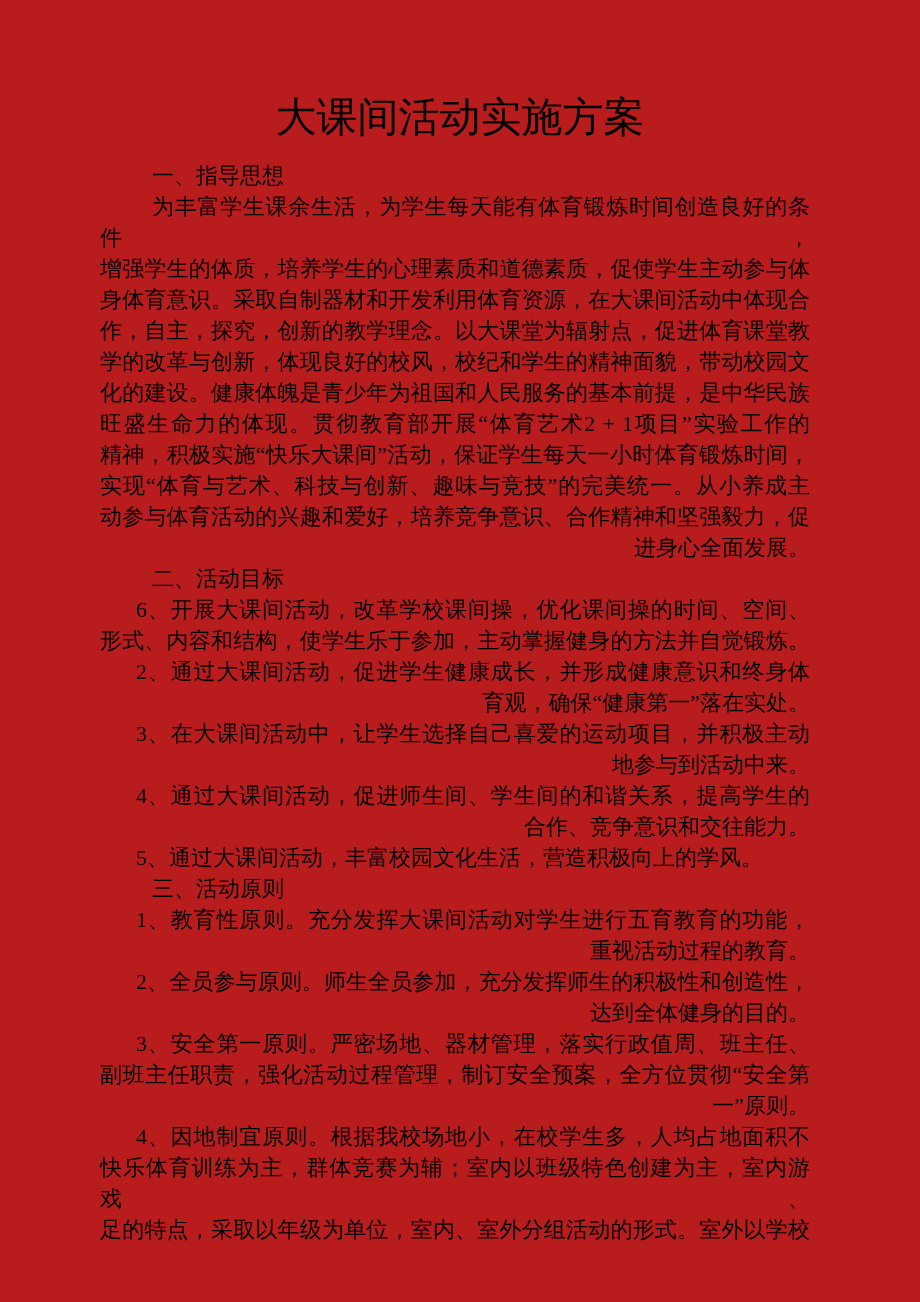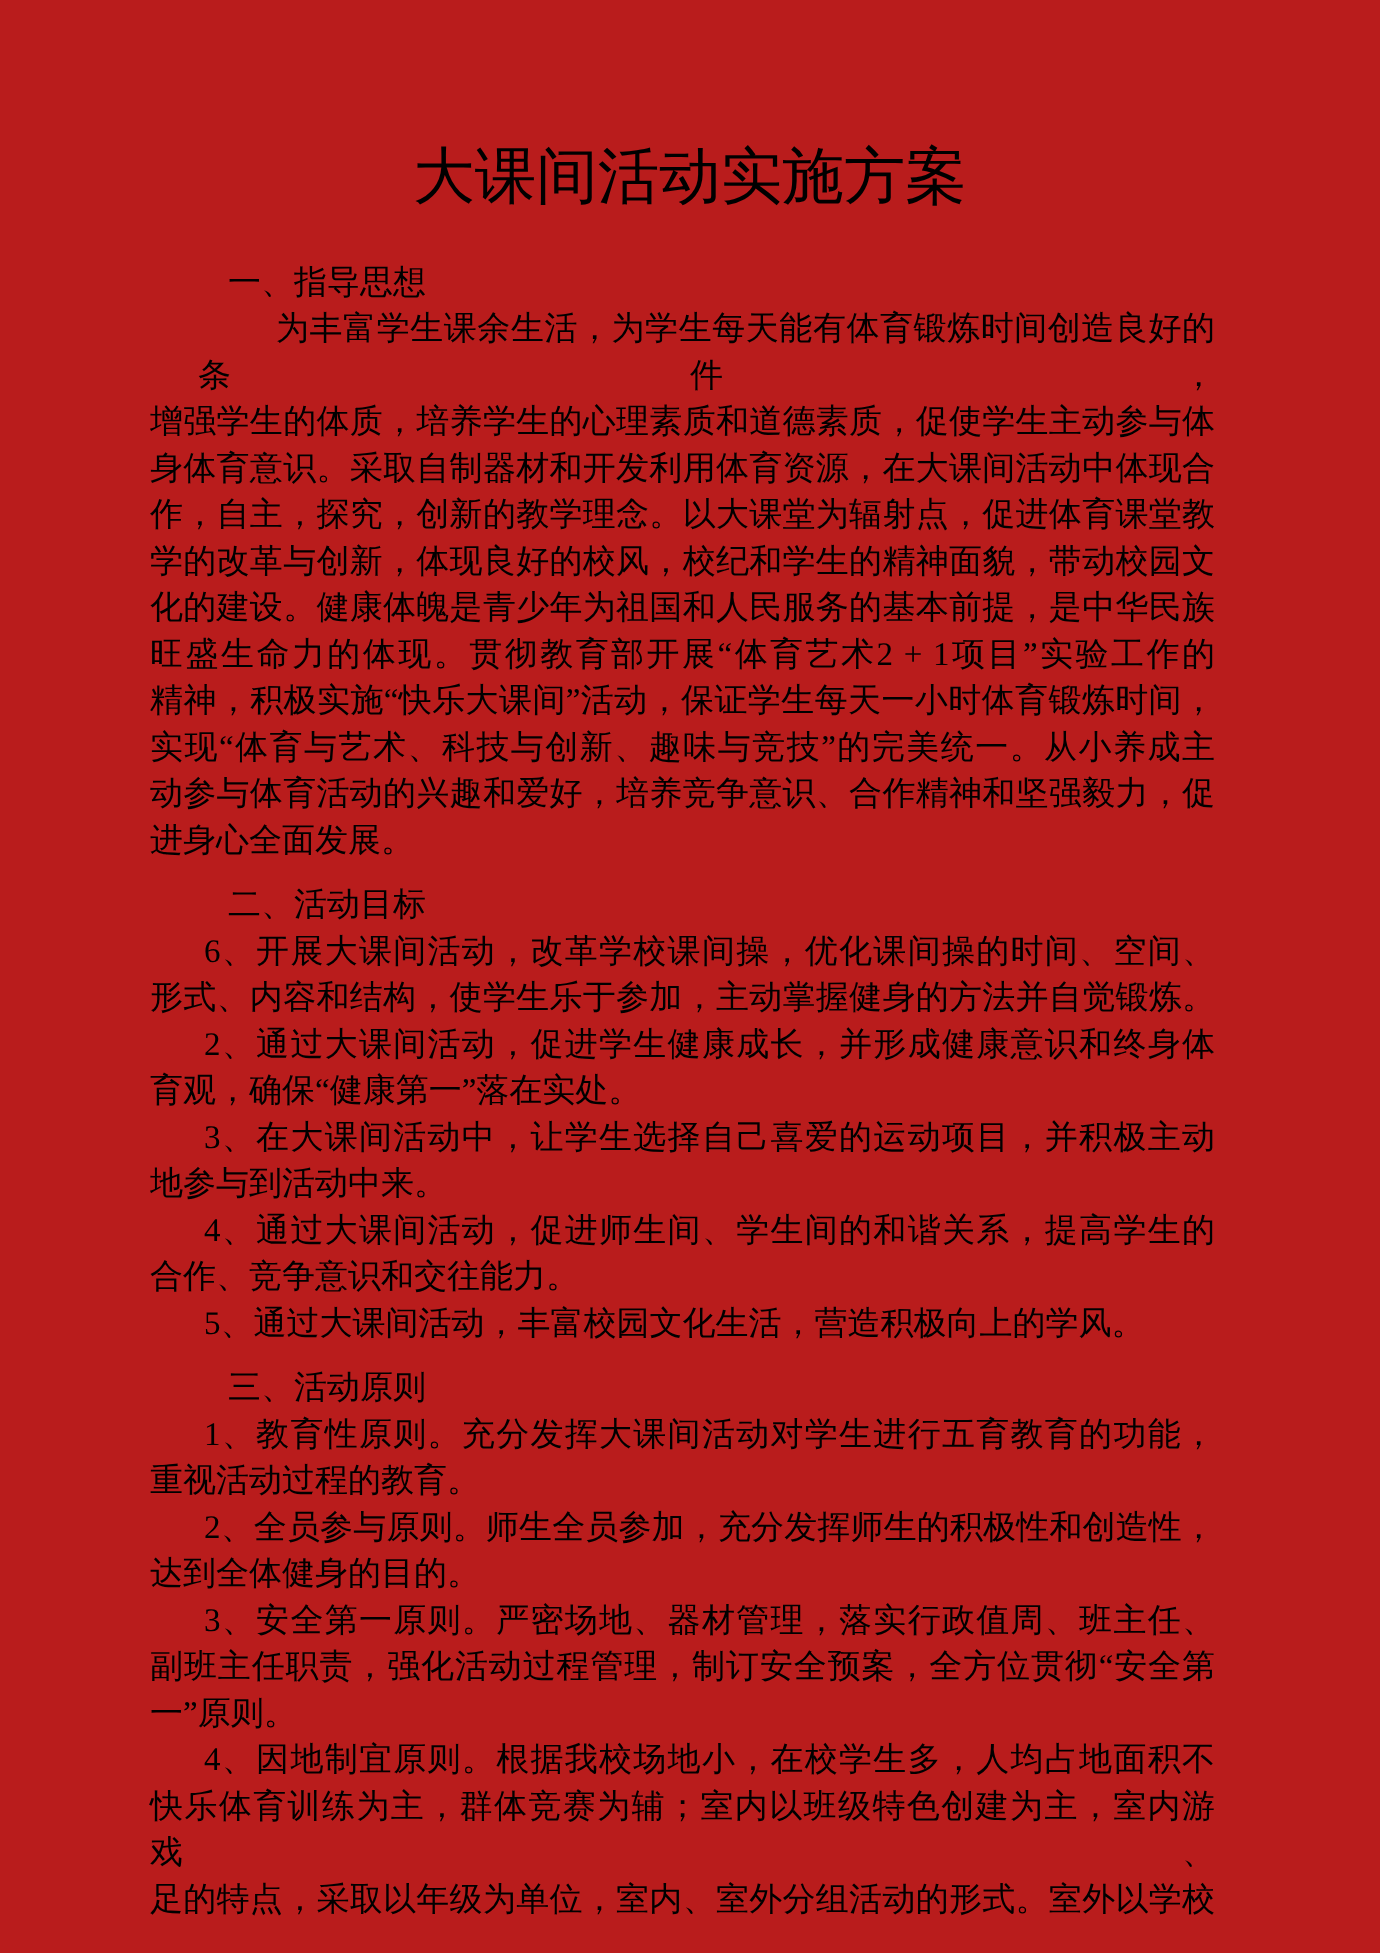--- a/index.html
+++ b/index.html
@@ -33,43 +33,42 @@
     left: 100px;
     width: 710px;
     font-size: 22px;
     line-height: 31px;
   }
   .line {
     min-height: 31px;
     white-space: normal;
   }
   
-  .heading { text-indent: 52px; margin-top: 12px; }
+  .heading { text-indent: 52px; }
   
   .first-full {
     text-indent: 52px;
     text-align: justify;
     text-align-last: justify;
-    margin-left: 32px;
   }
   
   .item-full {
     text-indent: 36px;
     text-align: justify;
     text-align-last: justify;
   }
   
   .item-end { text-indent: 36px; }
   
   .cont-full {
     text-align: justify;
     text-align-last: justify;
   }
   
-  .end { text-align: left; }
+  .end { text-align: right; margin-left: 36px; }
 </style>
 </head>
 <body>
 
 <div class="page">
   <h1 class="title">大课间活动实施方案</h1>
   <div class="body" id="doc-body">
       <div class="line heading">一、指导思想</div>
       <div class="line first-full">为丰富学生课余生活，为学生每天能有体育锻炼时间创造良好的条件，</div>
       <div class="line cont-full">增强学生的体质，培养学生的心理素质和道德素质，促使学生主动参与体</div>

